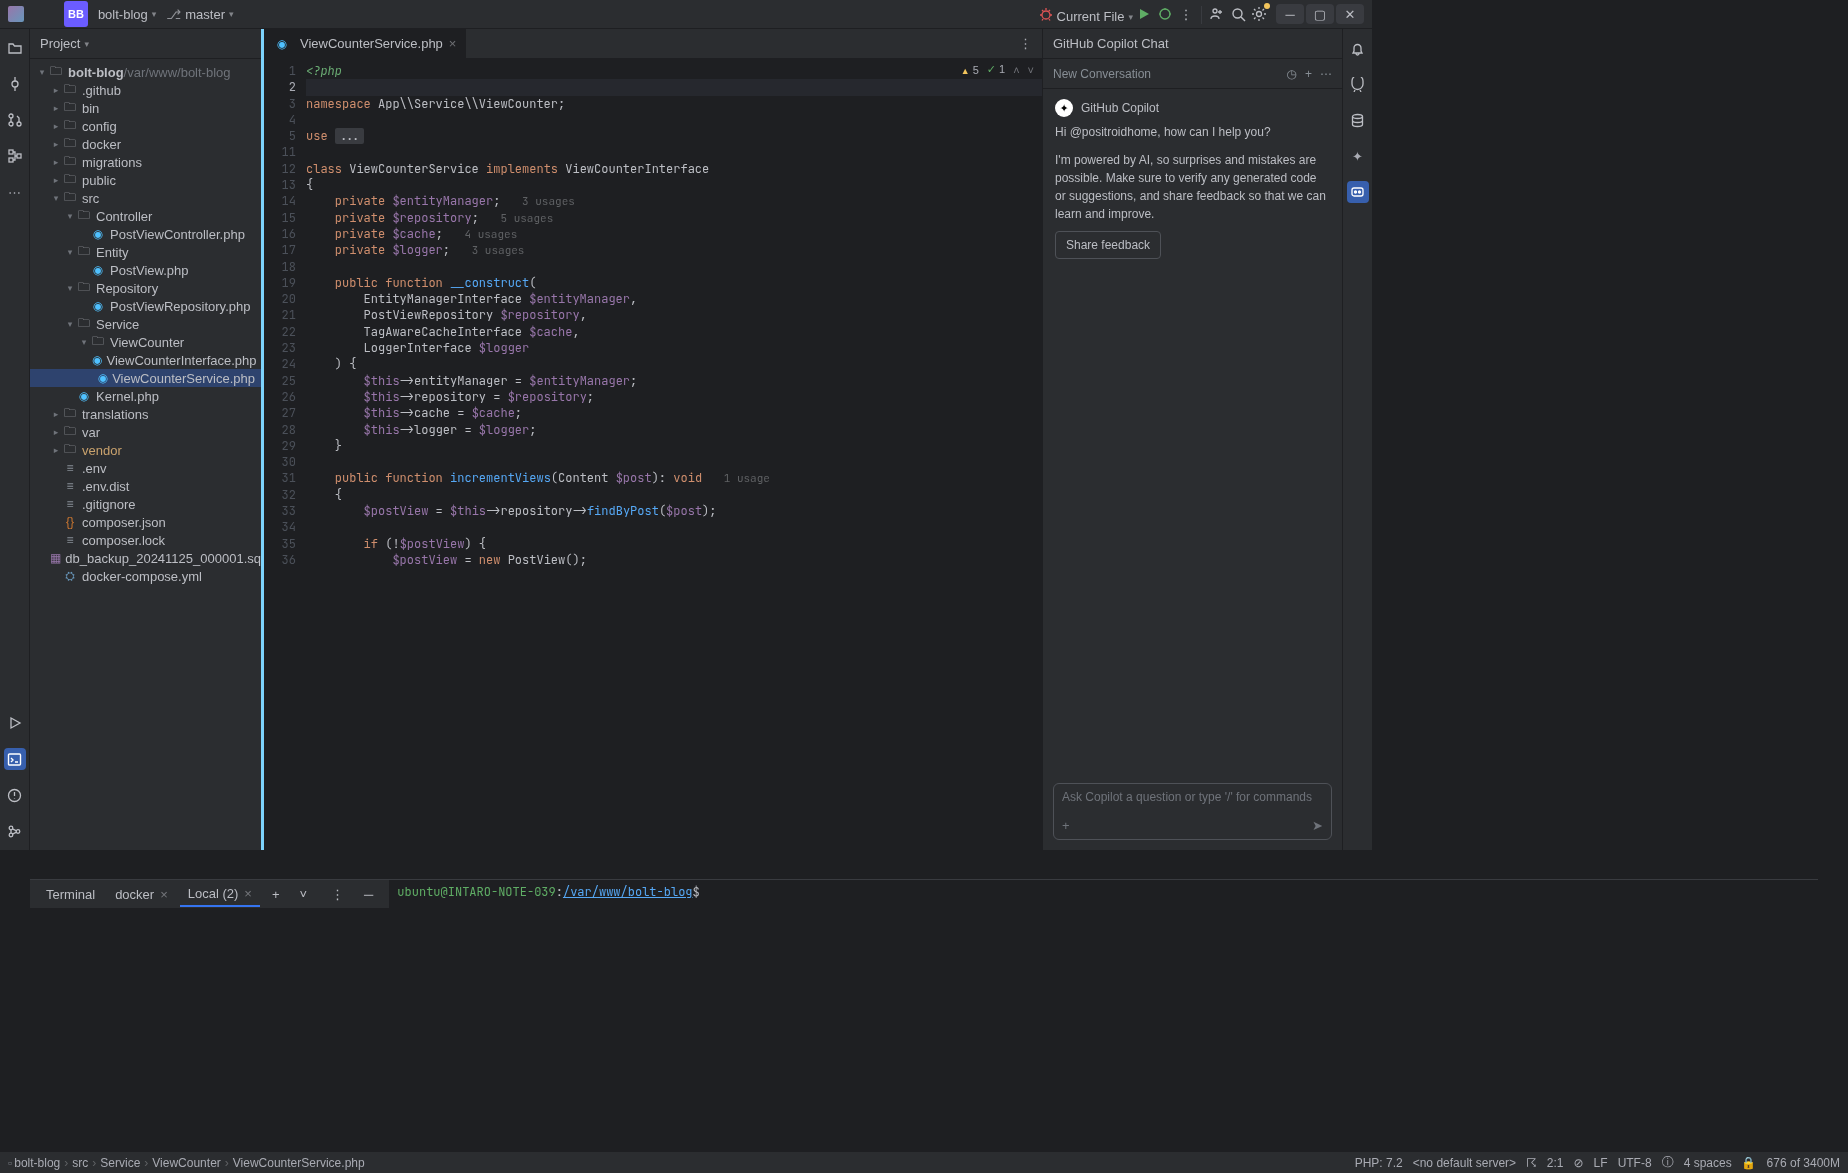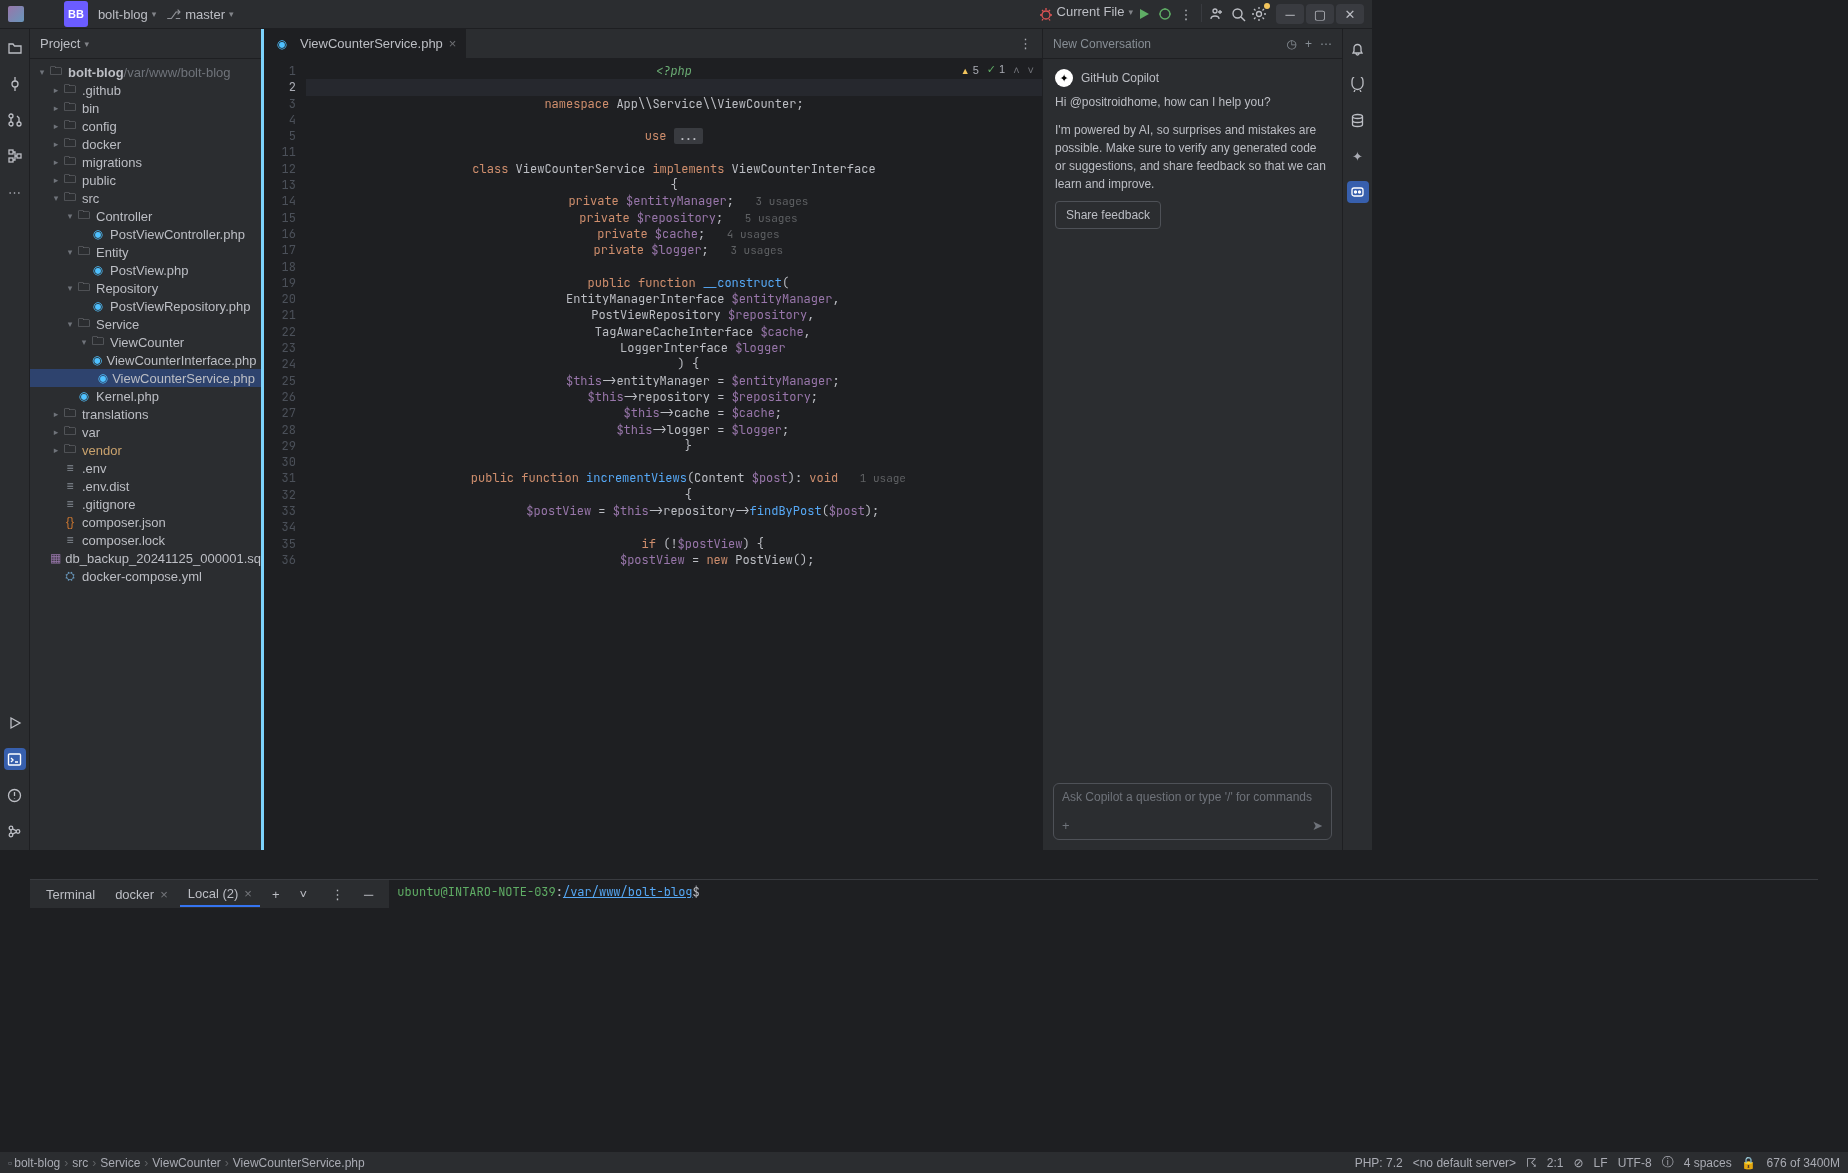--- a/index.html
+++ b/index.html
@@ -1,21 +1,21 @@
 <!DOCTYPE html>
 <html><head>
 <meta charset="utf-8">
 <style>
 * { margin: 0; padding: 0; box-sizing: border-box; }
 body { font-family: -apple-system, "Segoe UI", sans-serif; font-size: 13px; background: #1e1f22; color: #bcbec4; overflow: hidden; width: 1372px; height: 872px; }
 
 
 .titlebar { height: 29px; background: #2b2d30; border-bottom: 1px solid #1e1f22; display: flex; align-items: center; padding: 0 8px; gap: 8px; }
 .titlebar .left { display: flex; align-items: center; gap: 10px; }
-.titlebar .right { display: flex; align-items: flex-start; gap: 1px; margin-left: auto; }
+.titlebar .right { display: flex; align-items: flex-end; gap: 1px; margin-left: auto; }
 .app-icon { width: 16px; height: 16px; background: linear-gradient(135deg,#9876aa,#6897bb); border-radius: 2px; }
 .burger { width:16px;height:16px;display:flex;flex-direction:column;justify-content:center;gap:3px; }
 .burger span{height:1.5px;background:#bcbec4;}
 .badge-bb { background:#6b5cff; color:#fff; padding:7px 4px; border-radius:3px; font-size:11px; font-weight:600; }
 .dropdown { display:flex; align-items:center; gap:4px; color:#bcbec4; cursor:pointer; font-size:13px; }
 .chev { font-size:9px; opacity:.6; }
 .pill-btn { width:20px; height:20px; display:flex; align-items:center; justify-content:center; border-radius:4px; cursor:pointer; }
 .divider-v { width:1px; height:18px; background:#393b40; margin:0 4px; }
 .win-btns { display:flex; gap:2px; margin-left:6px; }
 .win-btn { width:28px; height:20px; display:flex; align-items:center; justify-content:center; border-radius:4px; cursor:pointer; background:#393b40; }
@@ -47,21 +47,21 @@
 
 .editor-wrap { flex:1; display:flex; flex-direction:column; background:#1e1f22; }
 .tabs { height:30px; display:flex; align-items:stretch; background:#2b2d30; border-bottom:1px solid #1e1f22; }
 .tab { display:flex; align-items:center; gap:6px; padding:0 10px; background:#1e1f22; border-right:1px solid #2b2d30; font-size:13px; cursor:pointer; }
 .tab .close-x { opacity:.5; font-size:13px; }
 .tabs .more { margin-left:auto; display:flex; align-items:center; padding:0 10px; color:#a9abb3; }
 .editor-body { flex:1; display:flex; overflow:hidden; position:relative; }
 .gutter { width:38px; text-align:right; padding:4px 6px 4px 0; color:#4b5059; font-family:"JetBrains Mono","Consolas",monospace; font-size:12px; line-height:16.3px; user-select:none; background:#1e1f22; }
 .gutter .hl { color:#a9abb3; }
 .code { flex:1; padding:4px 0 4px 4px; font-family:"JetBrains Mono","Consolas",monospace; font-size:12px; line-height:16.3px; white-space:pre; overflow:auto; position:relative; }
-.code-line { height:16.3px;text-align:center; }
+.code-line { height:16.3px; }
 .code-line.hl-line { background:#26282e; }
 .inspections { position:absolute; top:4px; right:8px; display:flex; gap:8px; align-items:center; font-size:11px; color:#a9abb3; z-index:2; }
 .insp-warn::before { content:"▲"; color:#f2c55c; margin-right:3px; font-size:9px; }
 .insp-ok::before { content:"✓"; color:#5fad65; margin-right:3px; }
 .usage-hint { color:#5f6164; font-size:11px; }
 
 
 .kw { color:#cf8e6d; }
 .fn { color:#56a8f5; }
 .cls { color:#bcbec4; }
@@ -445,20 +445,23 @@
           <div class="">33</div>
           <div class="">34</div>
           <div class="">35</div>
           <div class="">36</div>
         </div>
       <div class="code" id="code"><div class="code-line "><span class="php-open">&lt;?php</span></div><div class="code-line hl-line">&nbsp;</div><div class="code-line "><span class="kw">namespace</span> <span class="cls">App\\Service\\ViewCounter</span>;</div><div class="code-line ">&nbsp;</div><div class="code-line "><span class="kw">use</span> <span class="collapsed">...</span></div><div class="code-line ">&nbsp;</div><div class="code-line "><span class="kw">class</span> <span class="cls">ViewCounterService</span> <span class="kw">implements</span> <span class="cls">ViewCounterInterface</span></div><div class="code-line ">{</div><div class="code-line ">    <span class="kw">private</span> <span class="var">$entityManager</span>;   <span class="usage-hint">3 usages</span></div><div class="code-line ">    <span class="kw">private</span> <span class="var">$repository</span>;   <span class="usage-hint">5 usages</span></div><div class="code-line ">    <span class="kw">private</span> <span class="var">$cache</span>;   <span class="usage-hint">4 usages</span></div><div class="code-line ">    <span class="kw">private</span> <span class="var">$logger</span>;   <span class="usage-hint">3 usages</span></div><div class="code-line ">&nbsp;</div><div class="code-line ">    <span class="kw">public</span> <span class="kw">function</span> <span class="fn">__construct</span>(</div><div class="code-line ">        <span class="cls">EntityManagerInterface</span> <span class="var">$entityManager</span>,</div><div class="code-line ">        <span class="cls">PostViewRepository</span> <span class="var">$repository</span>,</div><div class="code-line ">        <span class="cls">TagAwareCacheInterface</span> <span class="var">$cache</span>,</div><div class="code-line ">        <span class="cls">LoggerInterface</span> <span class="var">$logger</span></div><div class="code-line ">    ) {</div><div class="code-line ">        <span class="var">$this</span>-&gt;<span class="param">entityManager</span> = <span class="var">$entityManager</span>;</div><div class="code-line ">        <span class="var">$this</span>-&gt;<span class="param">repository</span> = <span class="var">$repository</span>;</div><div class="code-line ">        <span class="var">$this</span>-&gt;<span class="param">cache</span> = <span class="var">$cache</span>;</div><div class="code-line ">        <span class="var">$this</span>-&gt;<span class="param">logger</span> = <span class="var">$logger</span>;</div><div class="code-line ">    }</div><div class="code-line ">&nbsp;</div><div class="code-line ">    <span class="kw">public</span> <span class="kw">function</span> <span class="fn">incrementViews</span>(<span class="cls">Content</span> <span class="var">$post</span>): <span class="type">void</span>   <span class="usage-hint">1 usage</span></div><div class="code-line ">    {</div><div class="code-line ">        <span class="var">$postView</span> = <span class="var">$this</span>-&gt;<span class="param">repository</span>-&gt;<span class="fn">findByPost</span>(<span class="var">$post</span>);</div><div class="code-line ">&nbsp;</div><div class="code-line ">        <span class="kw">if</span> (!<span class="var">$postView</span>) {</div><div class="code-line ">            <span class="var">$postView</span> = <span class="kw">new</span> <span class="cls">PostView</span>();</div></div>
     </div>
   </div>
 
   <div class="copilot">
+    <div class="panel-hdr">
+      <span>GitHub Copilot Chat</span>
+    </div>
     <div class="conv-bar">
       <span>New Conversation</span>
       <span class="spacer"></span>
       <span>◷</span>
       <span>+</span>
       <span>⋯</span>
     </div>
     <div class="copilot-body">
       <div class="copilot-row">
         <div class="copilot-av">✦</div>

